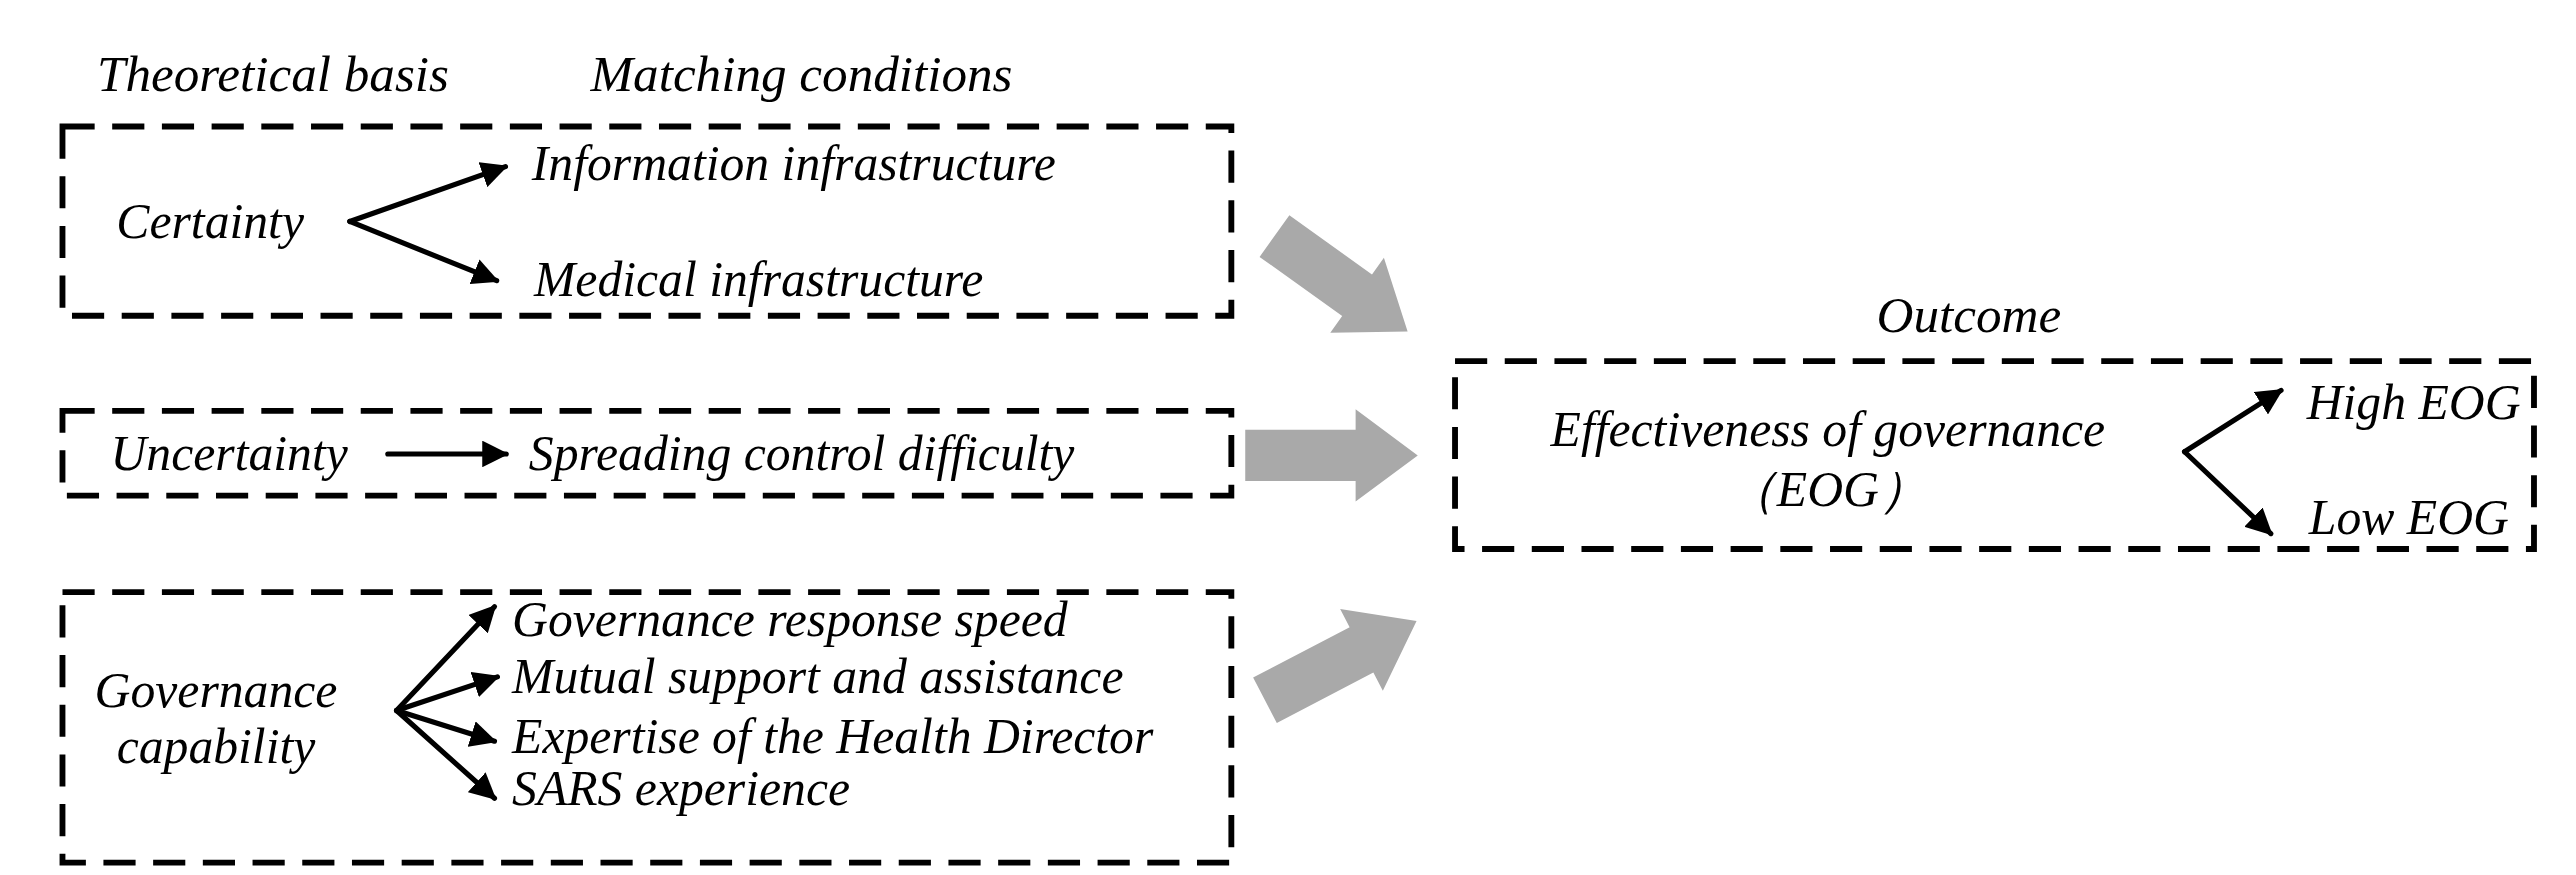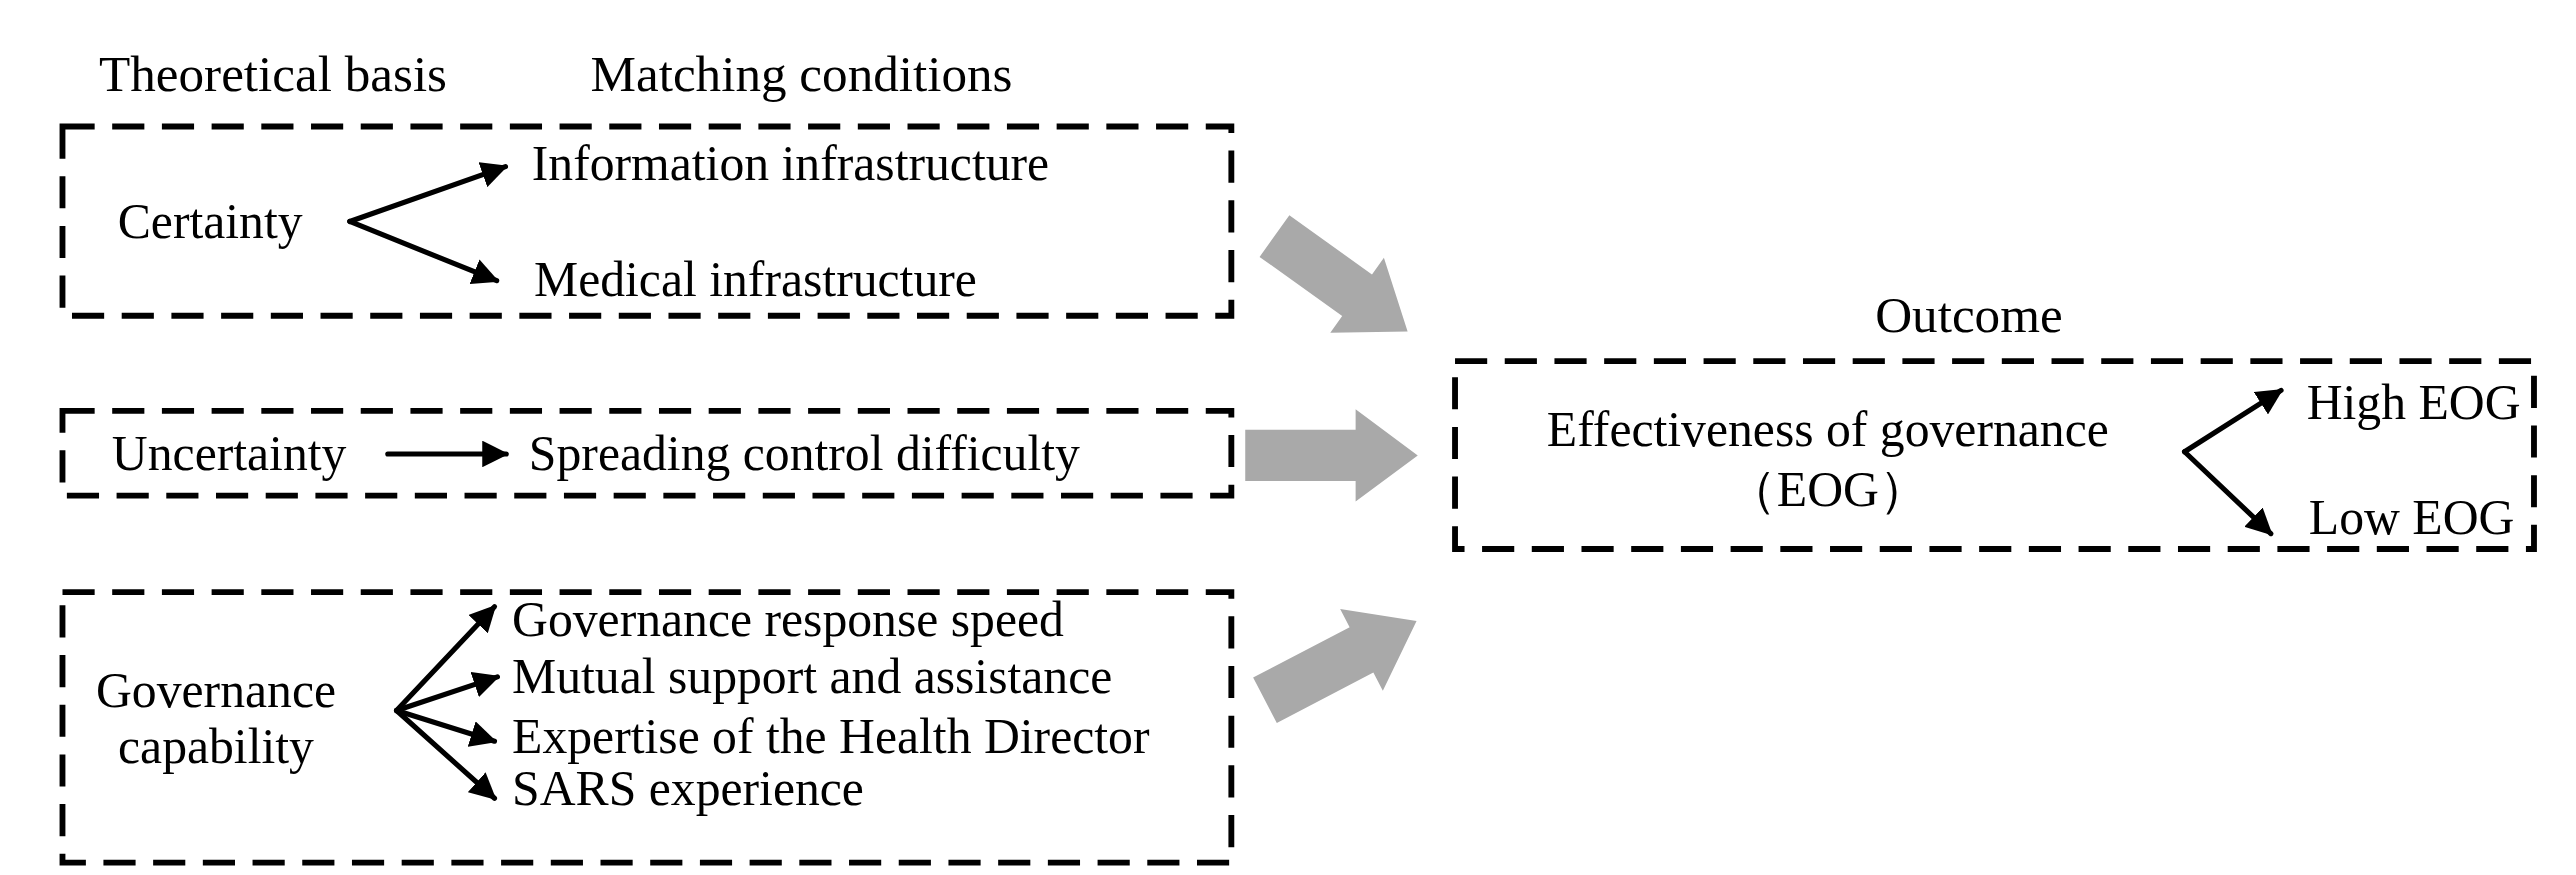--- a/index.html
+++ b/index.html
@@ -6,20 +6,21 @@
     margin: 0;
     padding: 0;
     background: #ffffff;
   }
   #stage {
     position: relative;
     width: 2172px;
     height: 875px;
     background: #ffffff;
     font-family: "Liberation Serif", "DejaVu Serif", "DejaVu Sans", serif;
+    font-style: italic;
   }
   svg { display: block; }
   text {
     font-family: "Liberation Serif", "DejaVu Serif", "DejaVu Sans", serif;
     fill: #000000;
   }
   .hdr   { font-size: 70px; }
   .lbl   { font-size: 68px; }
   .dashbox {
     fill: none;

